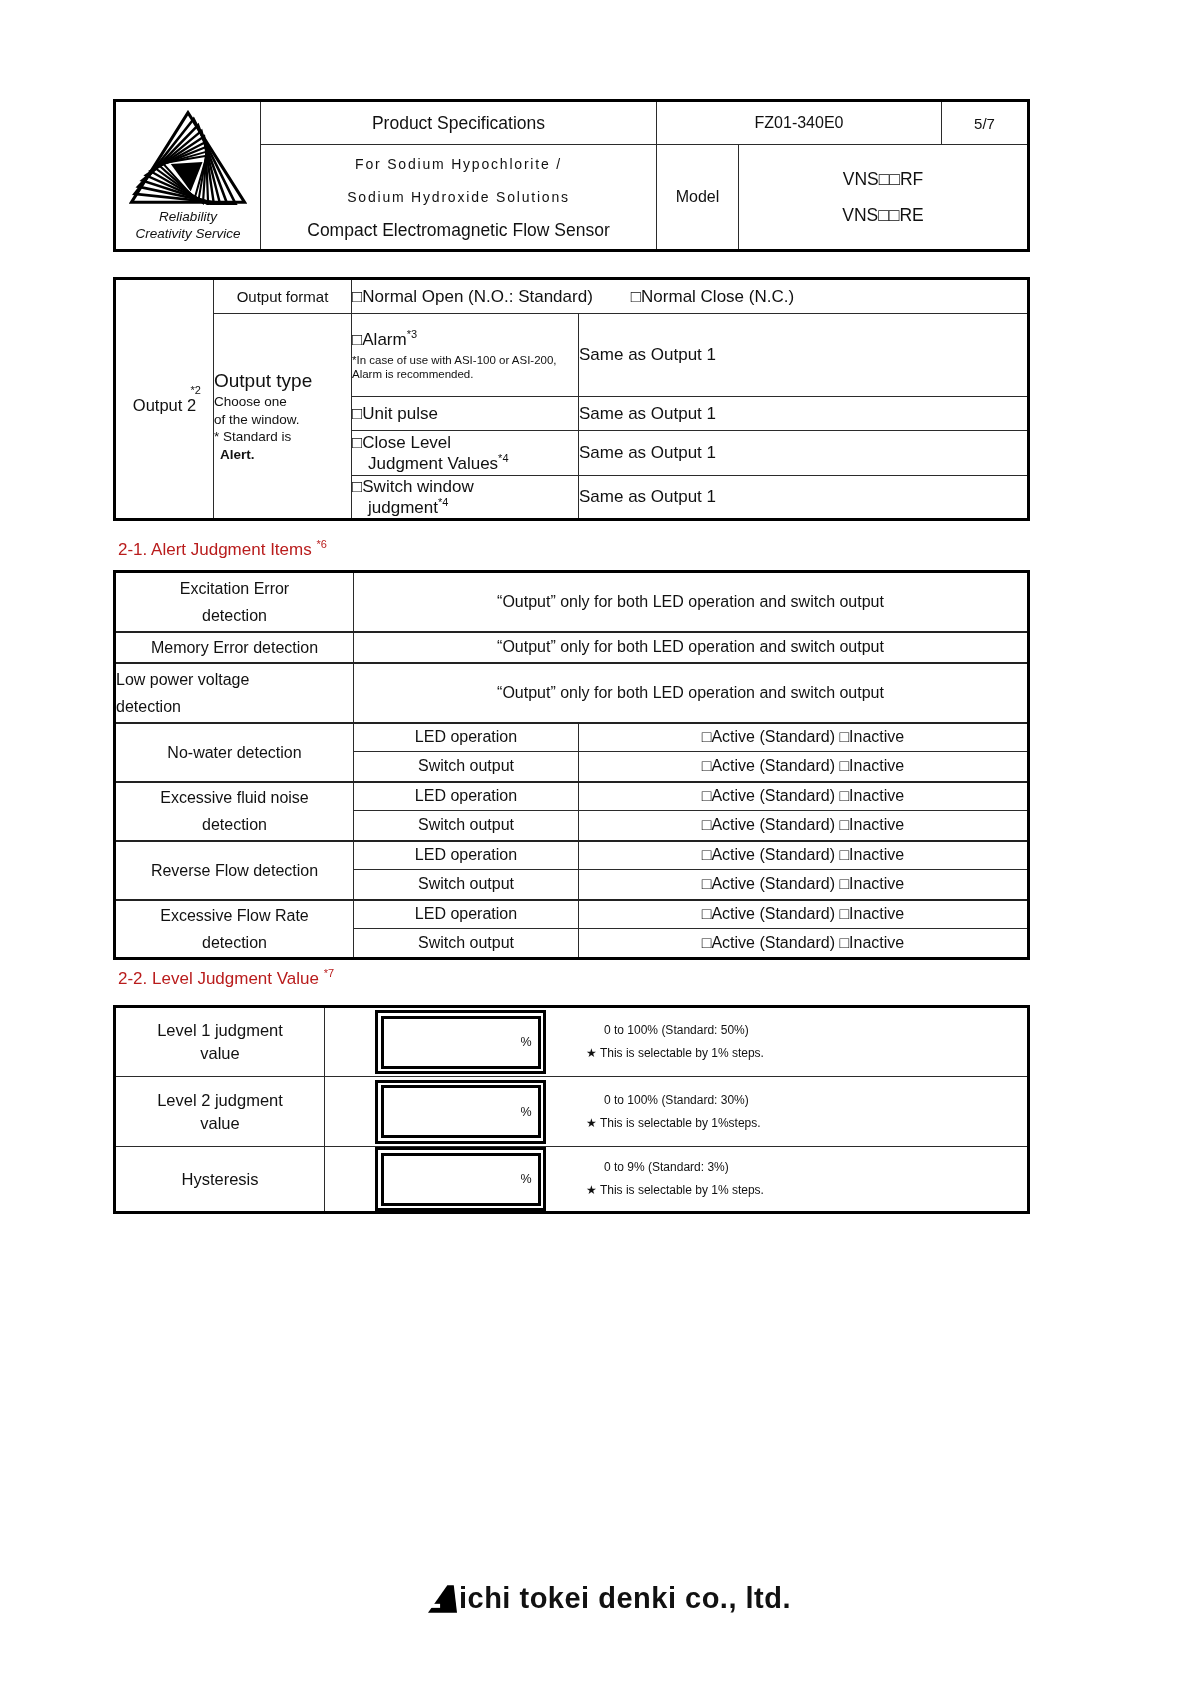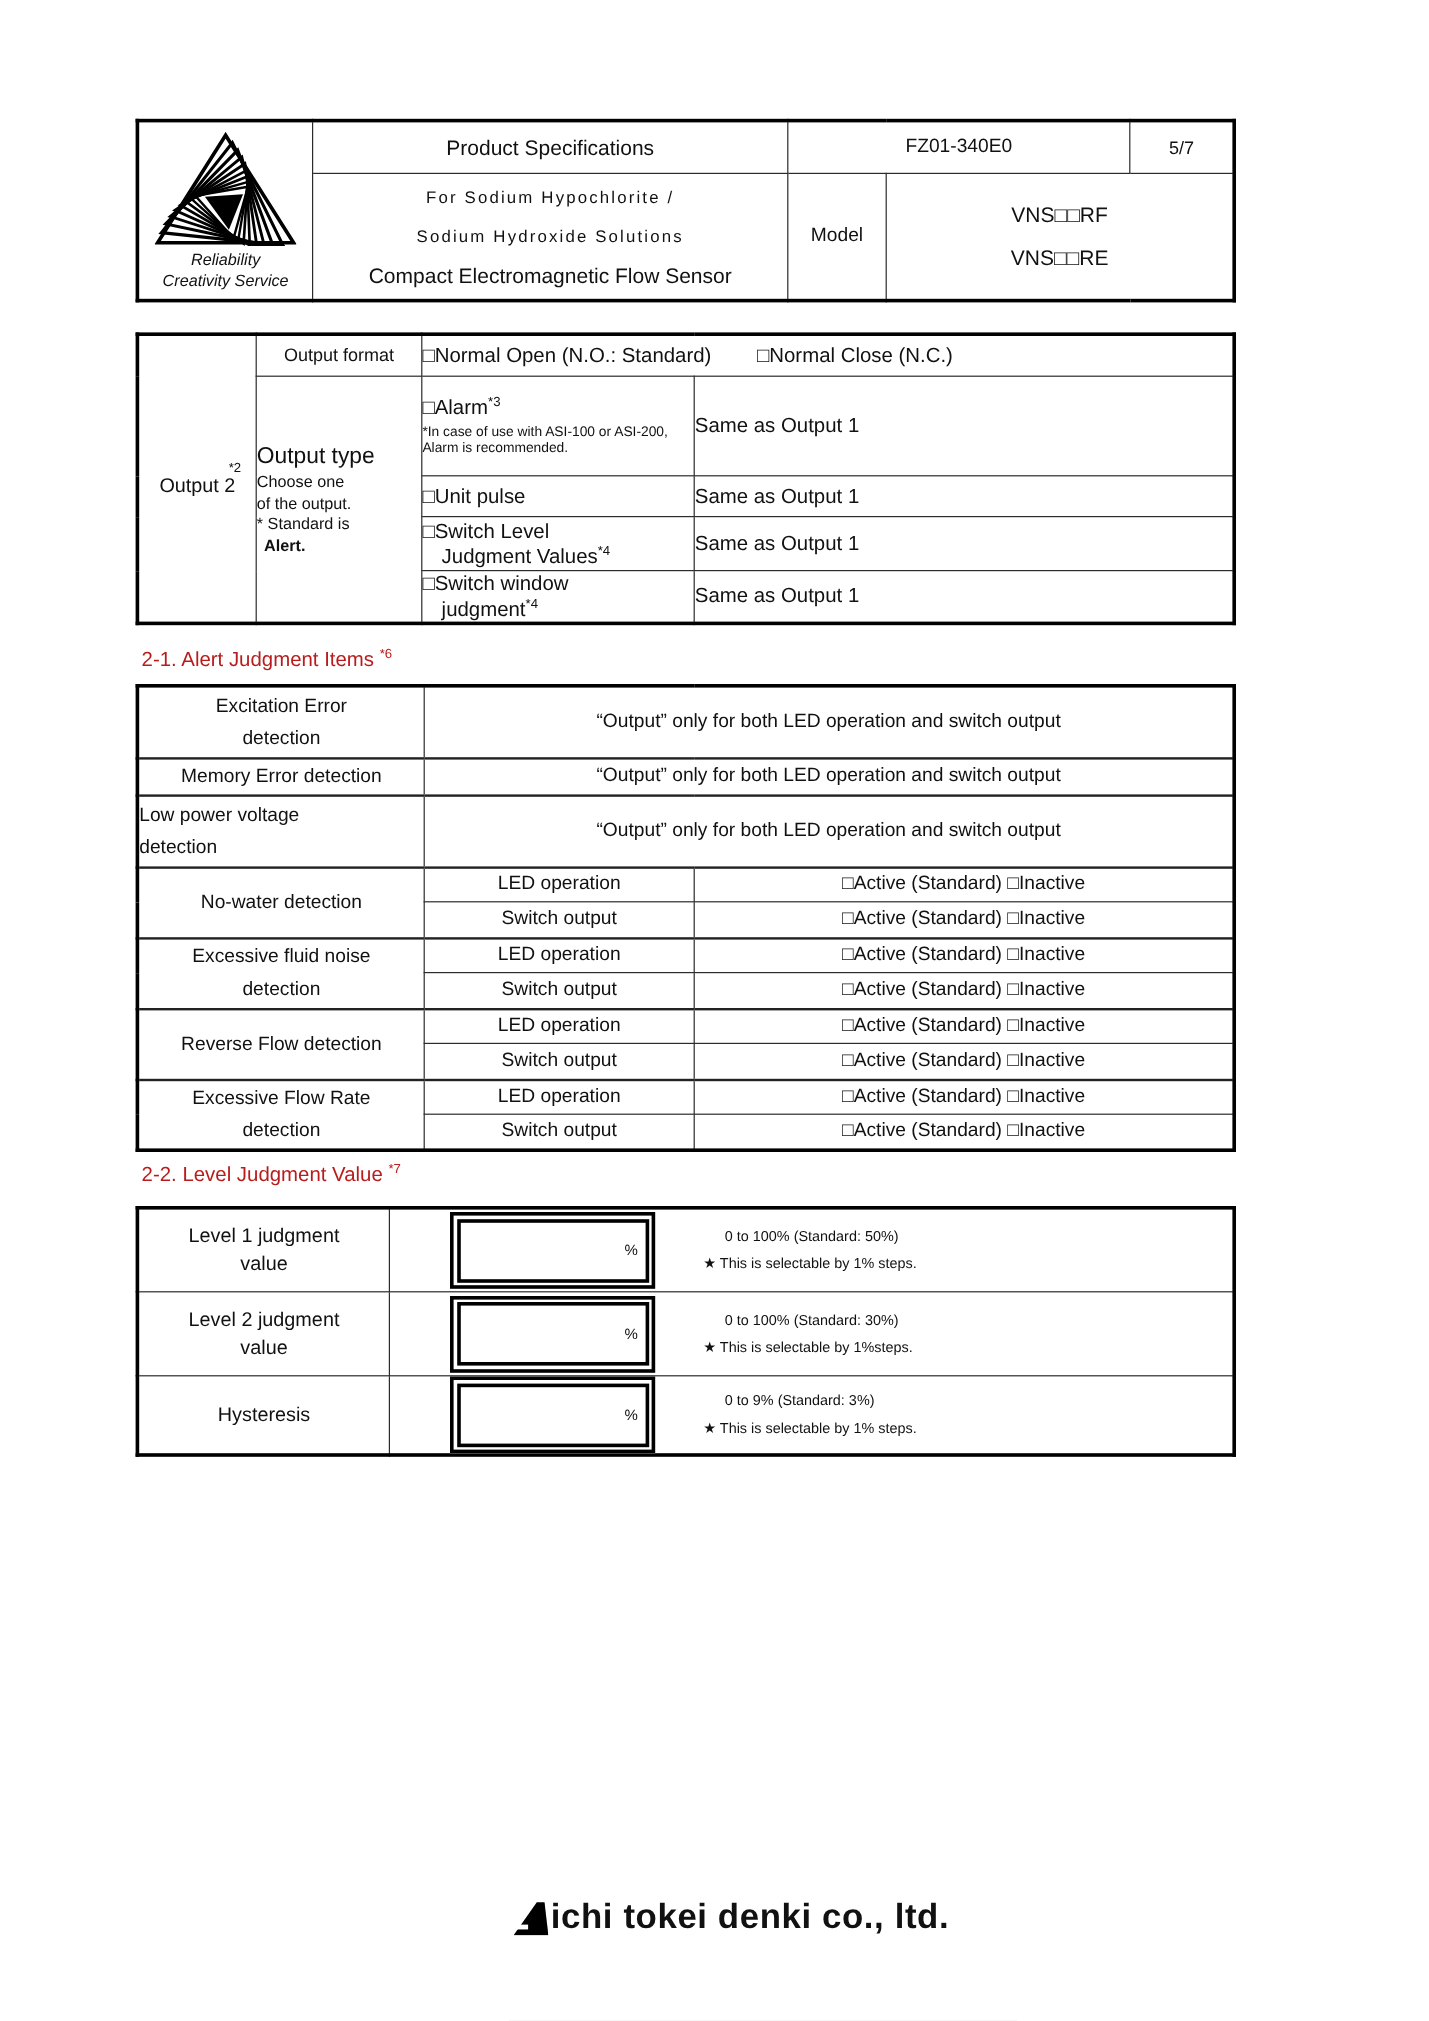--- a/index.html
+++ b/index.html
@@ -171,41 +171,41 @@
       <td class="ofmt-label">Output format</td>
       <td colspan="2" class="ofmt-value">
         <span>□Normal Open (N.O.: Standard)</span><span class="opt2">□Normal Close (N.C.)</span>
       </td>
     </tr>
     <tr class="orow2">
       <td rowspan="4" class="otype-cell">
         <div class="otype-label">Output type</div>
         <div class="otype-note">
           <div>Choose one</div>
-          <div>of the output.</div>
+          <div>of the window.</div>
           <div>* Standard is</div>
           <div class="indent">Alert.</div>
         </div>
       </td>
       <td class="opt-cell">
         <div class="opt-label"><span>□Alarm</span><sup>*3</sup></div>
         <div class="opt-note">*In case of use with ASI-100 or ASI-200, Alarm is recommended.</div>
       </td>
       <td class="same-cell">Same as Output 1</td>
     </tr>
     <tr class="orow3">
       <td class="opt-cell">
         <div class="opt-label">□Unit pulse</div>
       </td>
       <td class="same-cell">Same as Output 1</td>
     </tr>
     <tr class="orow4">
       <td class="opt-cell">
         <div class="opt-label">
-          <div>□Switch Level</div>
+          <div>□Close Level</div>
           <div class="l2"><span>Judgment Values</span><sup>*4</sup></div>
         </div>
       </td>
       <td class="same-cell">Same as Output 1</td>
     </tr>
     <tr class="orow5">
       <td class="opt-cell">
         <div class="opt-label">
           <div>□Switch window</div>
           <div class="l2"><span>judgment</span><sup>*4</sup></div>

